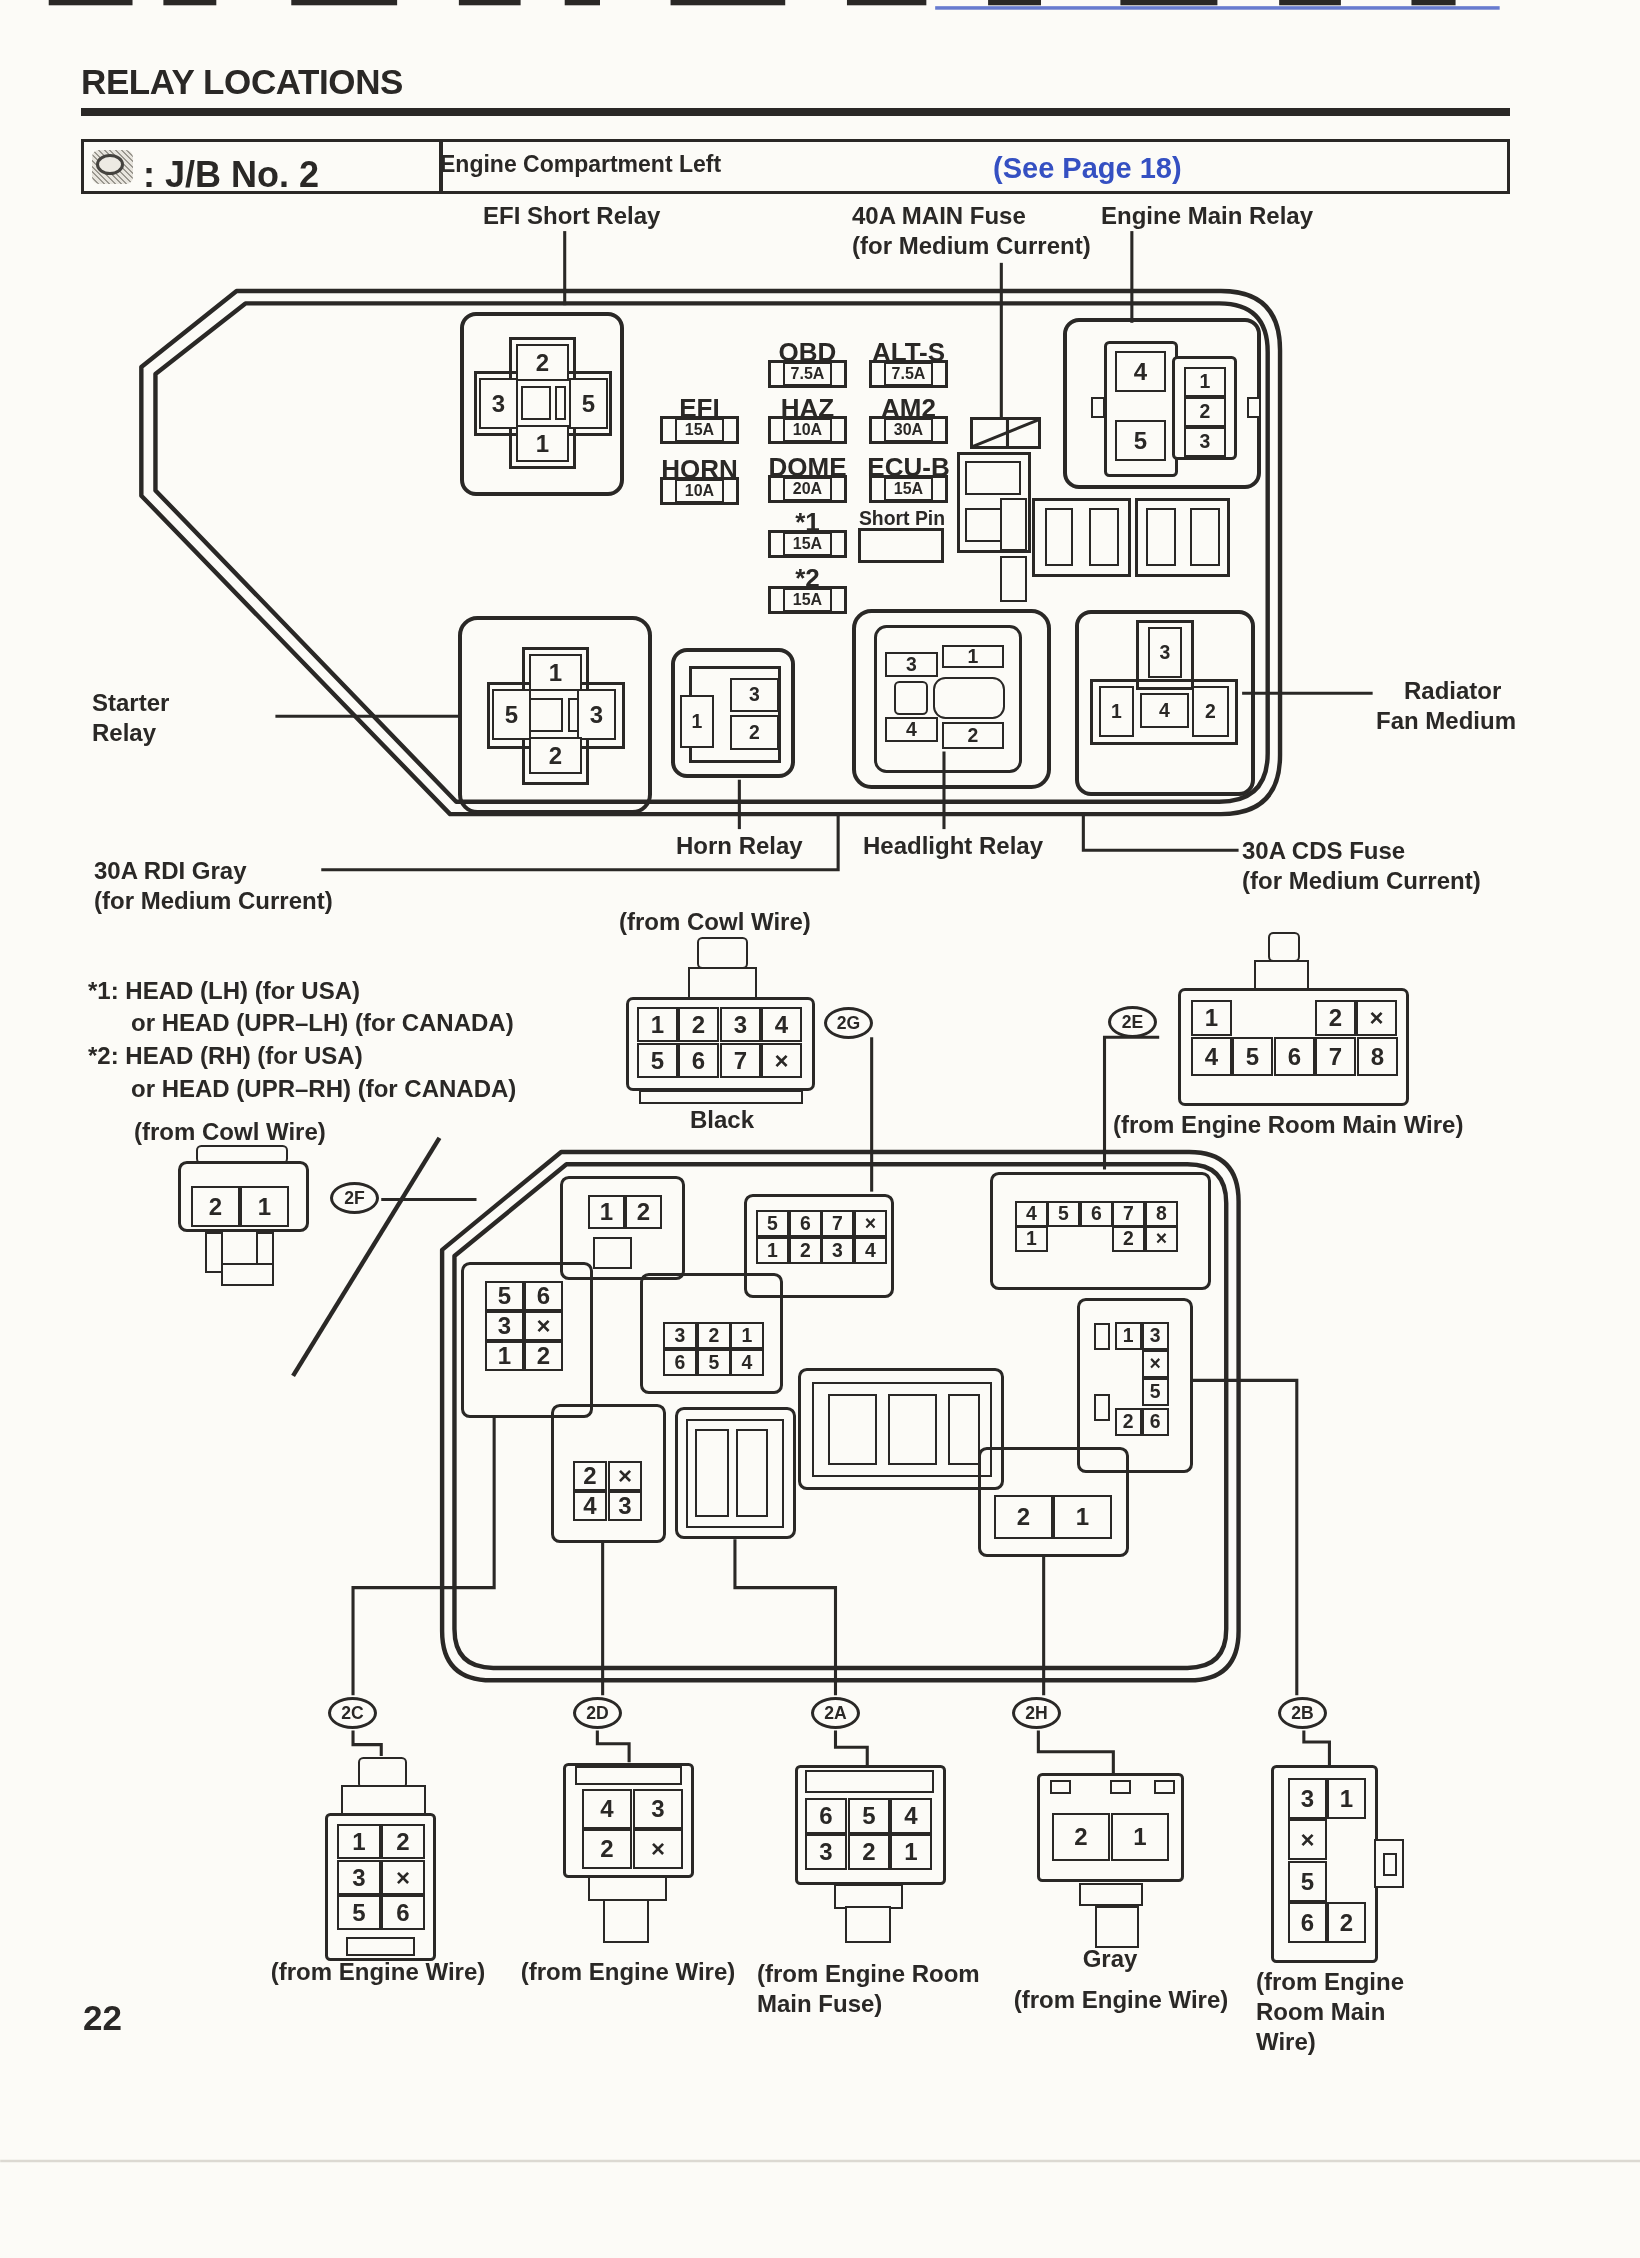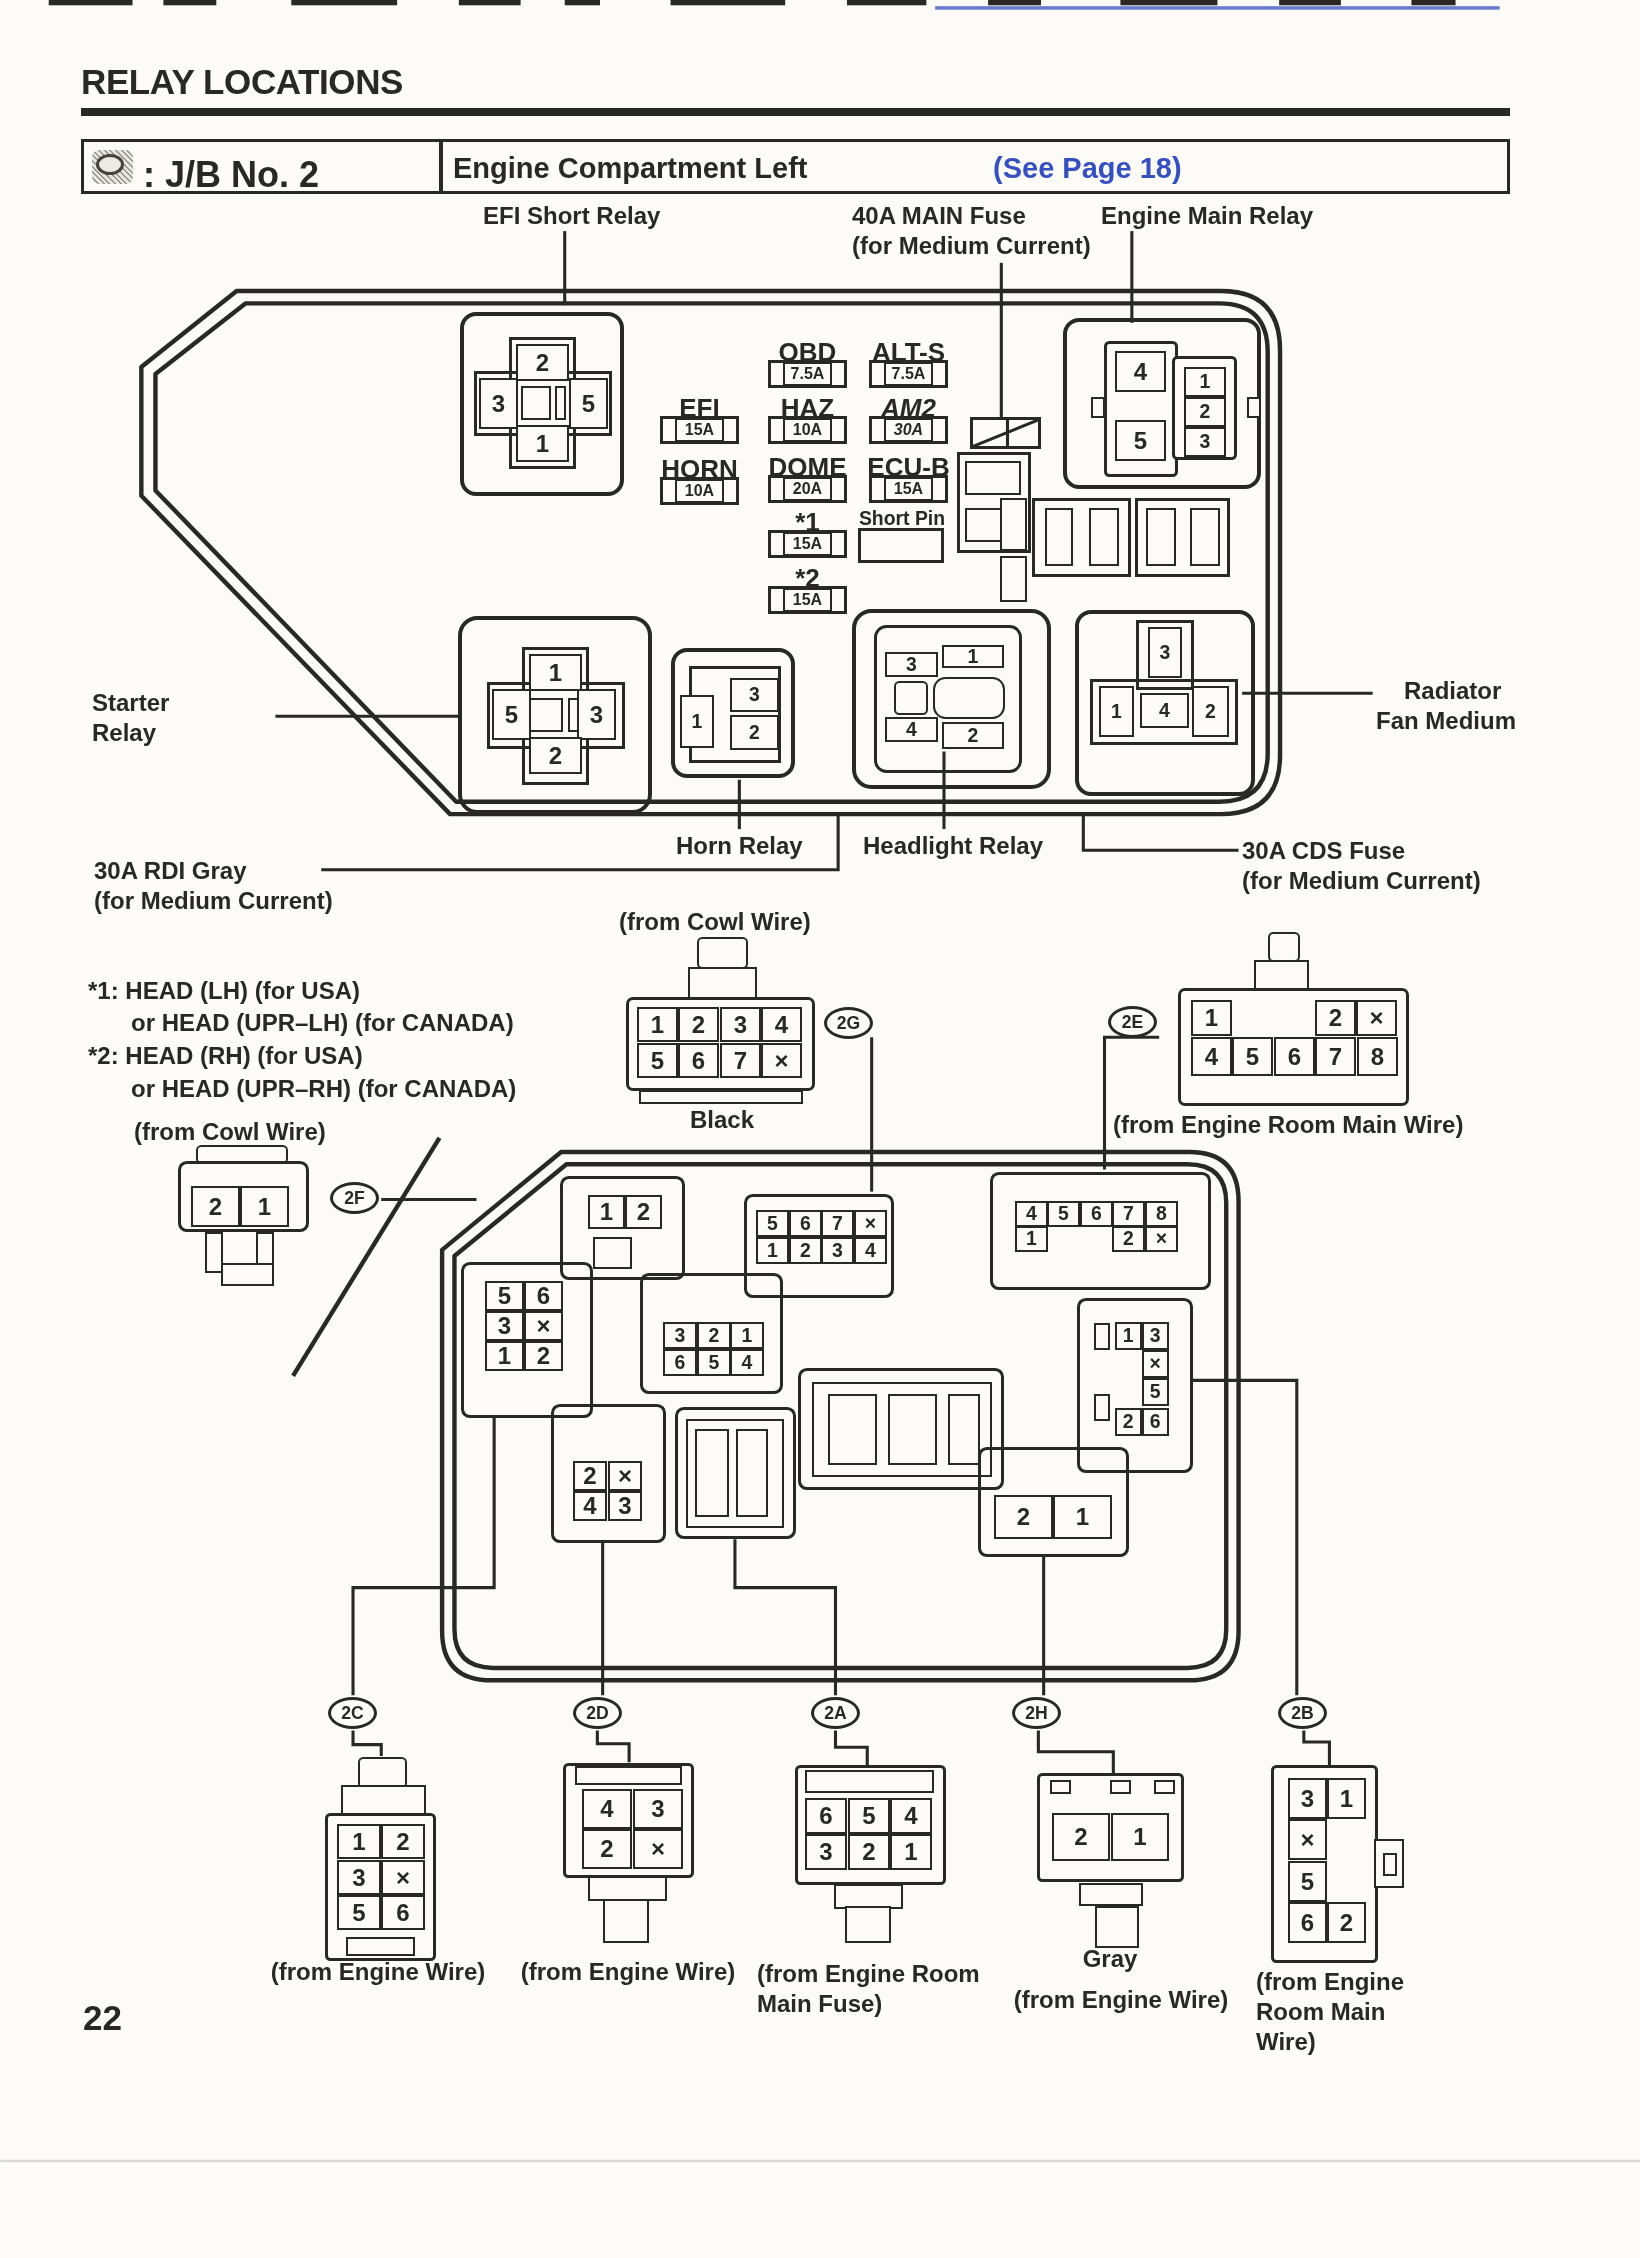--- a/index.html
+++ b/index.html
@@ -98,21 +98,21 @@
   </svg>
 
   <div class="title">RELAY LOCATIONS</div>
   <div class="rule"></div>
   <div class="hdrbox"></div>
   <div class="abs hatch" style="left:92px;top:150px;width:41px;height:34px;border-radius:7px;">
     <div class="abs" style="left:4.4px;top:4.4px;width:28px;height:21px;border:3.5px solid #45433f;border-radius:50%;background:#edeae3;"></div>
   </div>
   <div class="lbl" style="left:143px;top:152px;font-size:36px;">: J/B No. 2</div>
   <div class="abs" style="left:439px;top:139px;width:3.5px;height:55px;background:var(--ink);"></div>
-  <div class="lbl" style="left:453px;top:150px;font-size:29px;">Engine Compartment Left</div>
+  <div class="lbl" style="left:440px;top:150px;font-size:23px;">Engine Compartment Left</div>
   <div class="lbl" style="left:993px;top:150px;font-size:29px;color:var(--blue);font-weight:600;">(See Page 18)</div>
 
   <div class="lbl" style="left:483px;top:201px;">EFI Short Relay</div>
   <div class="lbl" style="left:852px;top:201px;">40A MAIN Fuse</div>
   <div class="lbl" style="left:852px;top:231px;">(for Medium Current)</div>
   <div class="lbl" style="left:1101px;top:201px;">Engine Main Relay</div>
 
   <div class="b b5 r18 nobg" style="left:460px;top:312px;width:164px;height:184px;"></div>
   <div class="b nobg" style="left:509px;top:337px;width:67px;height:132px;"></div>
   <div class="b nobg" style="left:474px;top:371px;width:138px;height:65px;"></div>
@@ -156,21 +156,21 @@
   <div class="fuse" style="left:768px;top:586px;">
     <div class="fname">*2</div>
       <div class="fbody"></div>
       <div class="frate">15A</div>
   </div>
   <div class="fuse" style="left:869px;top:360px;">
     <div class="fname">ALT-S</div>
       <div class="fbody"></div>
       <div class="frate">7.5A</div>
   </div>
-  <div class="fuse" style="left:869px;top:416px;font-style:italic;">
+  <div class="fuse" style="left:869px;top:416px;">
     <div class="fname">AM2</div>
       <div class="fbody"></div>
       <div class="frate">30A</div>
   </div>
   <div class="fuse" style="left:869px;top:475px;">
     <div class="fname">ECU-B</div>
       <div class="fbody"></div>
       <div class="frate">15A</div>
   </div>
   <div class="lbl ctr" style="left:902px;top:506px;font-size:19.4px;">Short Pin</div>

